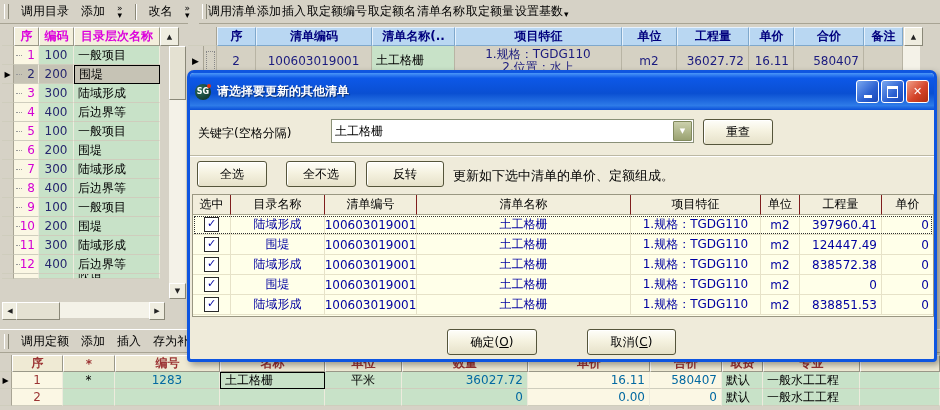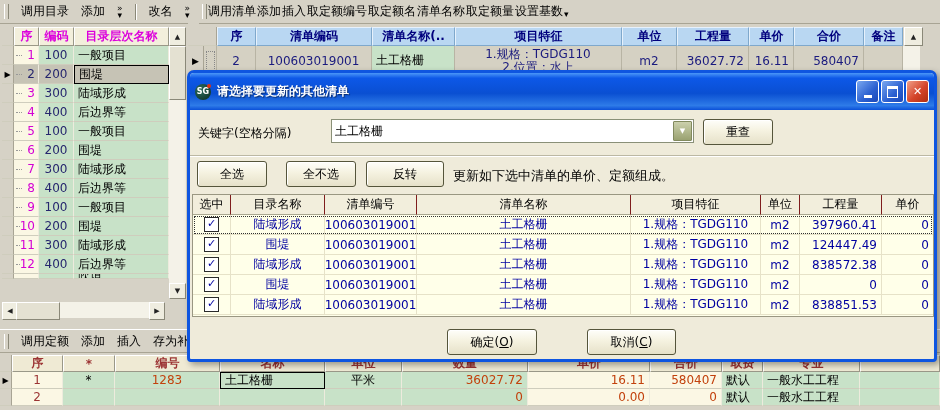--- a/index.html
+++ b/index.html
@@ -17,21 +17,21 @@
   .tbar{display:flex;align-items:center;gap:12px;height:24px;background:#D6D2C6;
         border-bottom:1px solid #A8A494}
   .grip{width:3px;height:15px;border-left:1px solid #fff;border-right:1px solid #8A8878;flex:none}
   .tbtn{white-space:nowrap;cursor:default}
   .chev{display:flex;flex-direction:column;align-items:center;line-height:7px;font-size:9px}
   .tsep{width:2px;height:16px;border-left:1px solid #8A8878;border-right:1px solid #fff}
 
   
   .sh{background:#F3EFDC;color:#DC00DC;font-weight:bold;
       border:1px solid;border-color:#FFFFFF #9A9888 #9A9888 #FFFFFF;justify-content:center}
-  .sc0{width:12px}.sc1{width:25px}.sc2{width:35px}.sc3{width:95px}
+  .sc0{width:12px}.sc1{width:25px}.sc2{width:35px}.sc3{width:86px}
   .ind{background:#D6D2C6;border-right:1px solid #A8A494;color:#000;font-size:8px;justify-content:center}
   .green{background:#C8E2C8}
   .cream{background:#FBF7E4}
   .seq{color:#D400D4;justify-content:space-between;padding:0 3px 0 2px}
   .dash{display:inline-block;width:6px;border-top:1px dotted #999}
   .code{color:#26266E;justify-content:center}
   .sel .green,.sel .cream{background:#C6C3B5}
   .sel .seqn{color:#26266E}
   .selcell{border:1px solid #000 !important}
 
@@ -49,21 +49,21 @@
   .gcell{background:#D5D1C3;color:#1A1A7E;border-right:1px solid #B8B4A4;border-bottom:1px solid #B8B4A4}
   .dotted{border:1px dotted #888}
 
   
   .bh{background:#EFEAD4;color:#9C3434;font-weight:bold;justify-content:center;
       border:1px solid;border-color:#FFFFFF #9A9888 #9A9888 #FFFFFF}
   .bc0{width:12px}.bc1{width:51px}.bc2{width:52px}.bc3{width:105px}.bc4{width:105px}
   .bc5{width:77px}.bc6{width:126px}.bc7{width:122px}.bc8{width:72px}.bc9{width:41px}
   .bc10{width:97px}.bc11{flex:1 1 auto}
   .bseq{color:#9C3434}
-  .num{color:#c2410c}
+  .num{color:#0369a1}
 
   
   .dialog{background:#EFEBDA;border:3px solid #0E55E0;border-radius:7px 7px 4px 4px;
           box-shadow:3px 3px 6px rgba(0,0,0,.35);z-index:50}
   .titlebar{height:37px;border-radius:4px 4px 0 0;display:flex;align-items:center;padding:0 5px;
      background:linear-gradient(180deg,#4A96F8 0%,#0D58E8 14%,#0A4FD2 55%,#2E7BE8 88%,#0B50D8 100%)}
   .ttext{color:#fff;font-weight:bold;margin-left:6px;flex:1;
          text-shadow:1px 1px 1px rgba(0,0,0,.5);overflow:hidden;white-space:nowrap}
   .ticon{width:16px;height:16px;border-radius:50%;flex:none;position:relative;
          background:radial-gradient(circle at 35% 35%,#2E6E5E,#08291F);

